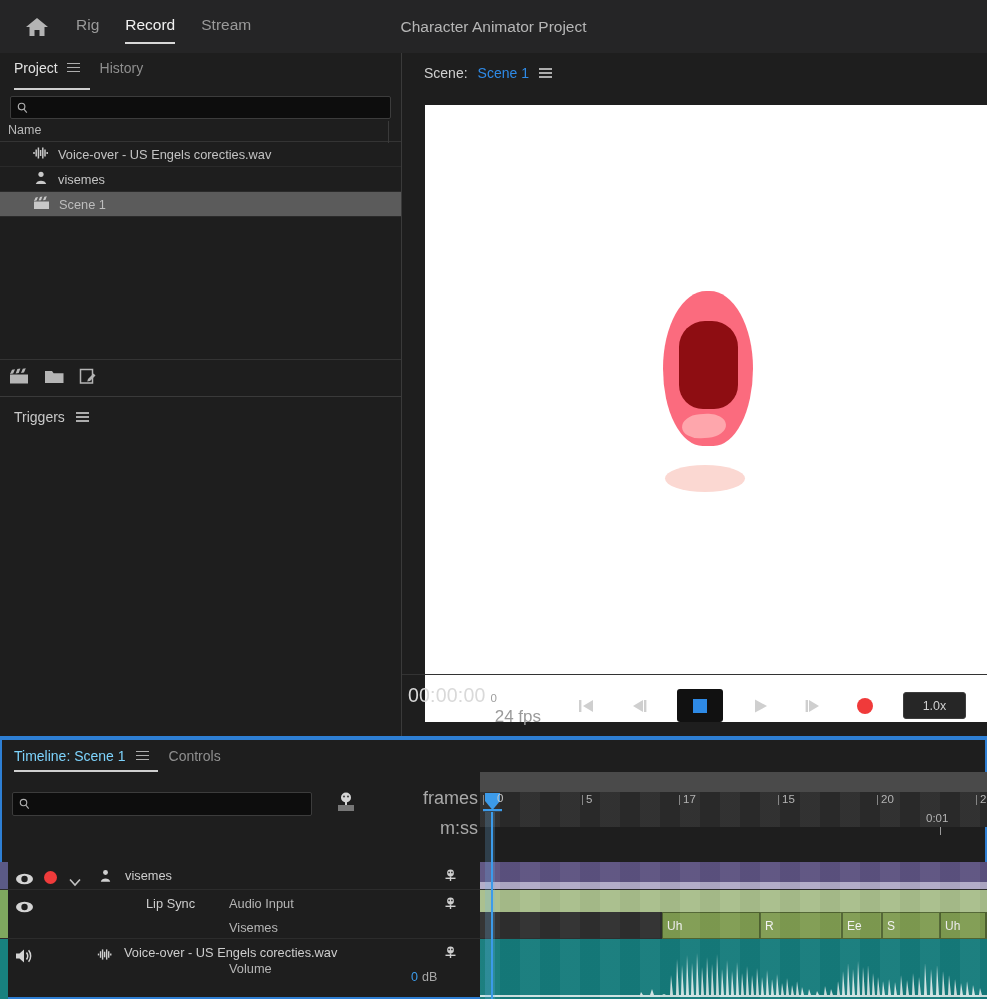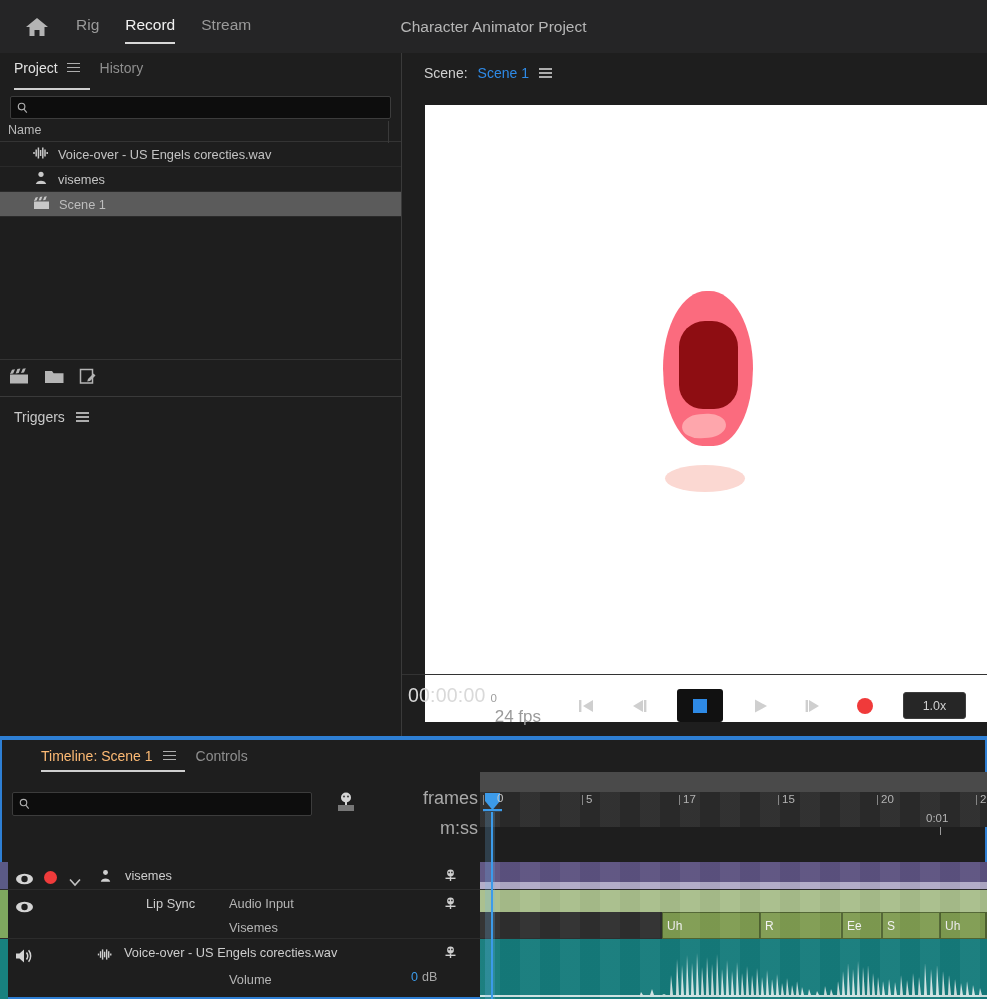--- a/index.html
+++ b/index.html
@@ -105,21 +105,21 @@
 
   
   .timeline {
     position:absolute; left:0; top:736px; width:987px; height:263px;
     background:#1e1e1e; border:2px solid #2e7fd4; border-bottom:none; border-left:none; border-right:none;
     box-shadow: inset 0 0 0 1px #1e1e1e;
   }
   .tl-border { position:absolute; inset:0; border:2px solid #2e7fd4; pointer-events:none; }
   .tl-tabs { height:40px; display:flex; align-items:center; padding-left:14px; gap:20px; }
   .tl-tab { font-size:14px; color:#8f8f8f; position:relative; padding-bottom:5px; cursor:pointer; display:flex; align-items:center; gap:10px;}
-  .tl-tab.active { color:#fdba74;margin-left:27px; }
+  .tl-tab.active { color:#7dd3fc; }
   .tl-tab.active::after { content:""; position:absolute; left:0; width:144px; bottom:-3px; height:2px; background:#cfcfcf; }
 
   .tl-toolbar { position:absolute; left:0; top:43px; width:480px; height:46px; display:flex; align-items:center; }
   .tl-search { margin-left:12px; width:300px; height:24px; background:#0d0d0d; border:1px solid #3c3c3c; border-radius:2px; display:flex; align-items:center; padding:0 6px;}
   .tl-search input { background:transparent; border:none; outline:none; color:#cfcfcf; font-size:12px; width:100%; margin-left:5px; font-family:"Liberation Sans", sans-serif;}
   .mic-btn { margin-left:22px; cursor:pointer; }
 
   .units { position:absolute; left:398px; top:45px; width:80px; text-align:right; font-size:18px; color:#a9a9a9; line-height:1.68;}
 
   .ruler { position:absolute; left:480px; top:34px; width:507px; height:55px; }
@@ -505,21 +505,21 @@
                   <line x1="3.2" y1="3.5" x2="3.2" y2="10.5"></line>
                   <line x1="5.4" y1="1.5" x2="5.4" y2="12.5"></line>
                   <line x1="7.6" y1="4" x2="7.6" y2="10"></line>
                   <line x1="9.8" y1="1.5" x2="9.8" y2="12.5"></line>
                   <line x1="12" y1="3.5" x2="12" y2="10.5"></line>
                   <line x1="14.2" y1="6" x2="14.2" y2="8"></line>
                 </g>
               </svg>
           </span>
           <span class="tr-name" style="left:124px; top:6px;">Voice-over - US Engels corecties.wav</span>
-          <span class="tr-sub" style="left:229px; top:33px;">Volume</span>
+          <span class="tr-sub" style="left:229px; top:22px;">Volume</span>
           <span class="val-db" style="left:411px; top:31px;">0</span>
           <span class="val-unit" style="position:absolute; left:422px; top:31px;">dB</span>
           <span class="pin-ic" style="top:7px;">
             <svg width="15" height="14" viewBox="0 0 15 14">
                 <circle cx="7.5" cy="4" r="3.4" fill="#cfcfcf"></circle>
                 <circle cx="6.1" cy="3.4" r="0.85" fill="#2a2a2a"></circle>
                 <circle cx="8.9" cy="3.4" r="0.85" fill="#2a2a2a"></circle>
                 <line x1="7.5" y1="7.4" x2="7.5" y2="12" stroke="#cfcfcf" stroke-width="1.4"></line>
                 <line x1="2.5" y1="9.3" x2="12.5" y2="9.3" stroke="#cfcfcf" stroke-width="1.4"></line>
               </svg>

